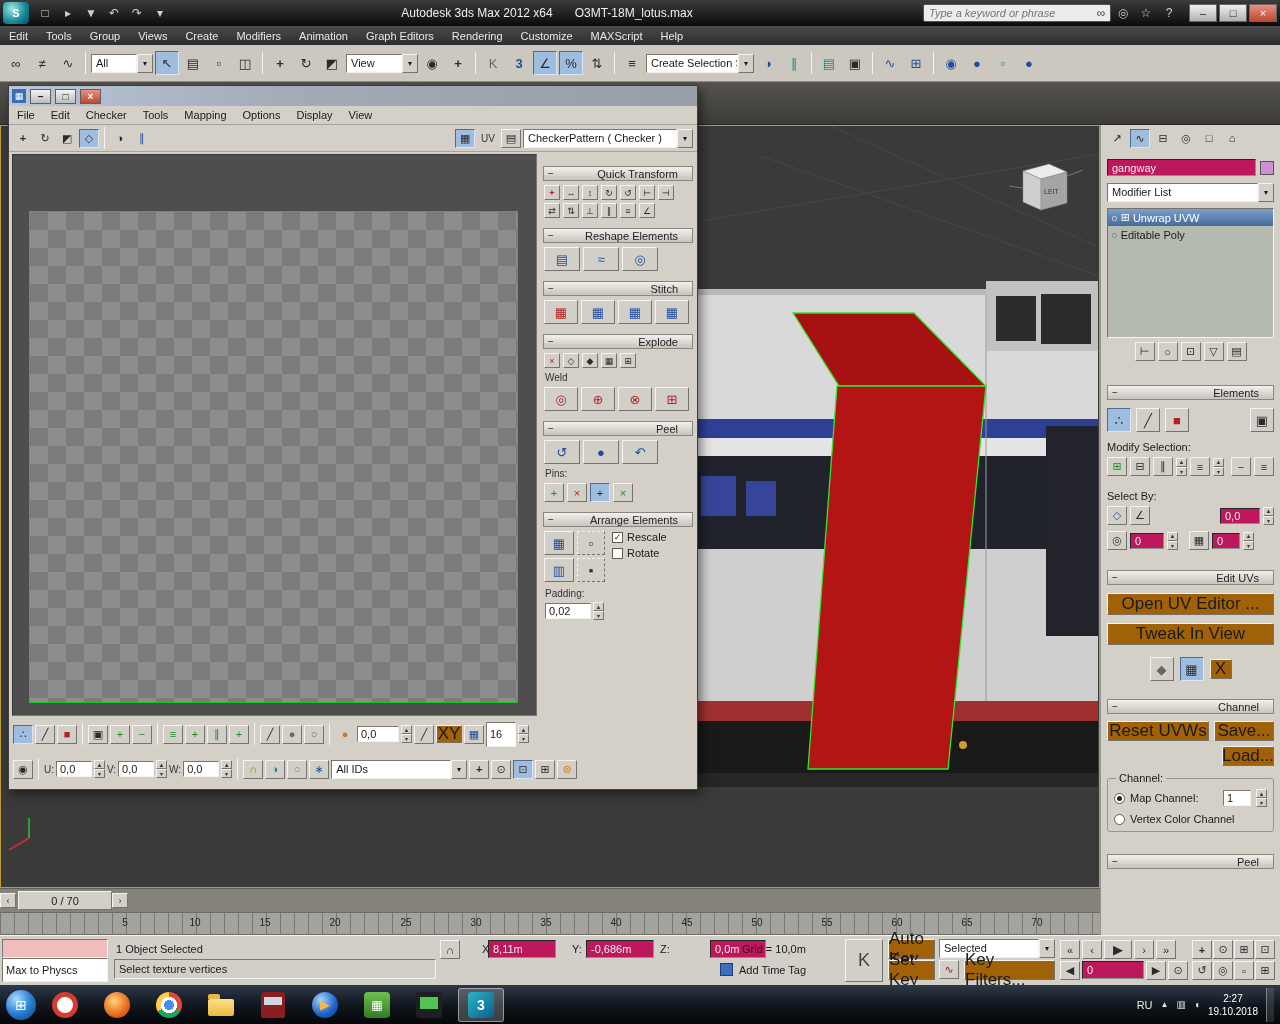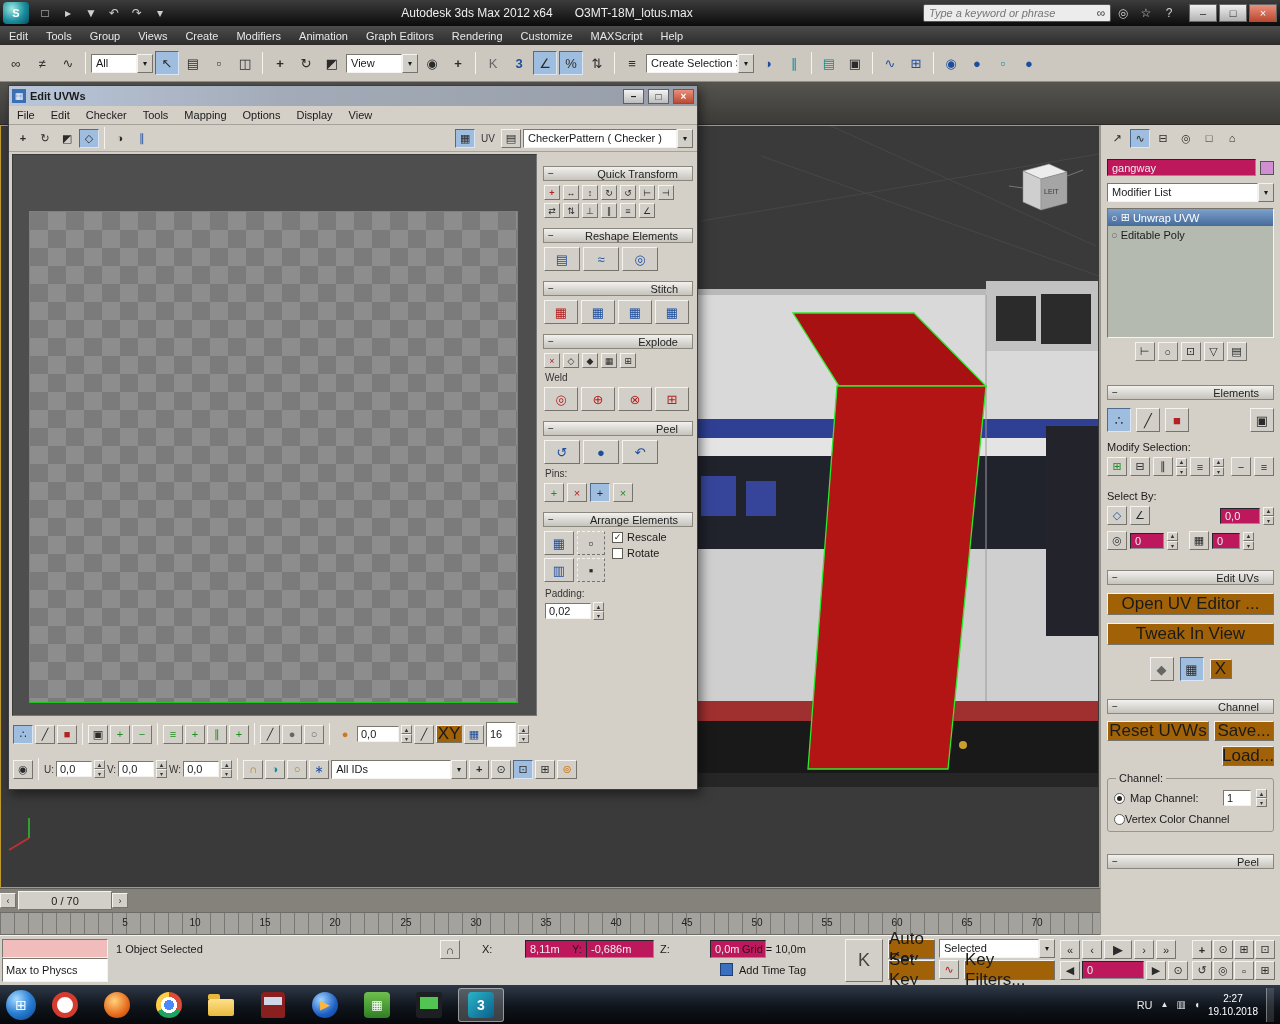--- a/index.html
+++ b/index.html
@@ -356,36 +356,35 @@
       <span style="position:absolute;top:-7px;left:8px;background:#d4d0c8;padding:0 3px">Channel:</span>
       <div class="flex" style="gap:5px">
         <span class="rad on"></span>
         <span>Map Channel:</span>
         <span class="sunk" style="width:28px;height:16px;display:inline-flex;align-items:center;padding:0 3px;margin-left:auto">1</span>
         <span class="spin">
             <b>▲</b>
             <b>▾</b>
           </span>
       </div>
-      <div class="flex" style="margin-top:6px">
+      <div class="flex" style="gap:5px;margin-top:6px">
         <span class="rad"></span>
         <span>Vertex Color Channel</span>
       </div>
     </div>
 
     <div class="rhead" style="margin-top:22px">
       <span class="rminus">−</span>
       <span class="rtitle">Peel</span>
     </div>
   </div>
 
   <div class="abs dialog">
     <div class="dlg-title">
       <span class="dico">▦</span>
-      <span style="flex:1">Edit UVWs</span>
       <span class="dwb">–</span>
       <span class="dwb">□</span>
       <span class="dwb close">×</span>
     </div>
     <div class="dlg-menu">
       <span>File</span>
       <span>Edit</span>
       <span>Checker</span>
       <span>Tools</span>
       <span>Mapping</span>
@@ -629,23 +628,26 @@
     <span class="tick" style="left:967px">65</span>
     <span class="tick" style="left:1037px">70</span>
   </div>
 
   <div class="abs statusbar">
     <span class="abs" style="left:2px;top:3px;width:106px;height:19px;background:#f0bcbc;border:1px solid;border-color:#7a776f #f4f3f0 #f4f3f0 #7a776f"></span>
     <span class="abs" style="left:2px;top:22px;width:106px;height:24px;background:#fff;border:1px solid;border-color:#7a776f #f4f3f0 #f4f3f0 #7a776f;display:inline-flex;align-items:center;padding:0 3px;overflow:hidden">
         <span class="ptext">Max to Physcs</span>
       </span>
     <span class="abs ptext" style="left:116px;top:7px">1 Object Selected</span>
+    <span class="abs" style="left:114px;top:23px;width:322px;height:20px;border:1px solid;border-color:#7a776f #f4f3f0 #f4f3f0 #7a776f;display:inline-flex;align-items:center;padding:0 4px">
+        <span class="ptext">Select texture vertices</span>
+      </span>
     <span class="abs ic sm raised" style="left:440px;top:4px">∩</span>
     <span class="abs" style="left:482px;top:7px">X:</span>
-    <span class="abs dark" style="left:525px;top:4px;width:68px;height:18px">8,11m</span>
+    <span class="abs dark" style="left:488px;top:4px;width:68px;height:18px">8,11m</span>
     <span class="abs" style="left:572px;top:7px">Y:</span>
     <span class="abs dark" style="left:586px;top:4px;width:68px;height:18px">-0,686m</span>
     <span class="abs" style="left:660px;top:7px">Z:</span>
     <span class="abs dark" style="left:710px;top:4px;width:56px;height:18px">0,0m</span>
     <span class="abs ptext" style="left:742px;top:7px">Grid = 10,0m</span>
     <span class="abs" style="left:720px;top:27px;width:13px;height:13px;background:#3a6fbf;border:1px solid #1e3f73"></span>
     <span class="abs ptext" style="left:739px;top:28px">Add Time Tag</span>
     <span class="abs raised" style="left:845px;top:3px;width:38px;height:43px;display:inline-flex;align-items:center;justify-content:center;font-size:18px;color:#444">K</span>
     <span class="abs pbtn" style="left:888px;top:3px;width:47px">Auto Key</span>
     <span class="abs pbtn" style="left:888px;top:24px;width:47px">Set Key</span>

